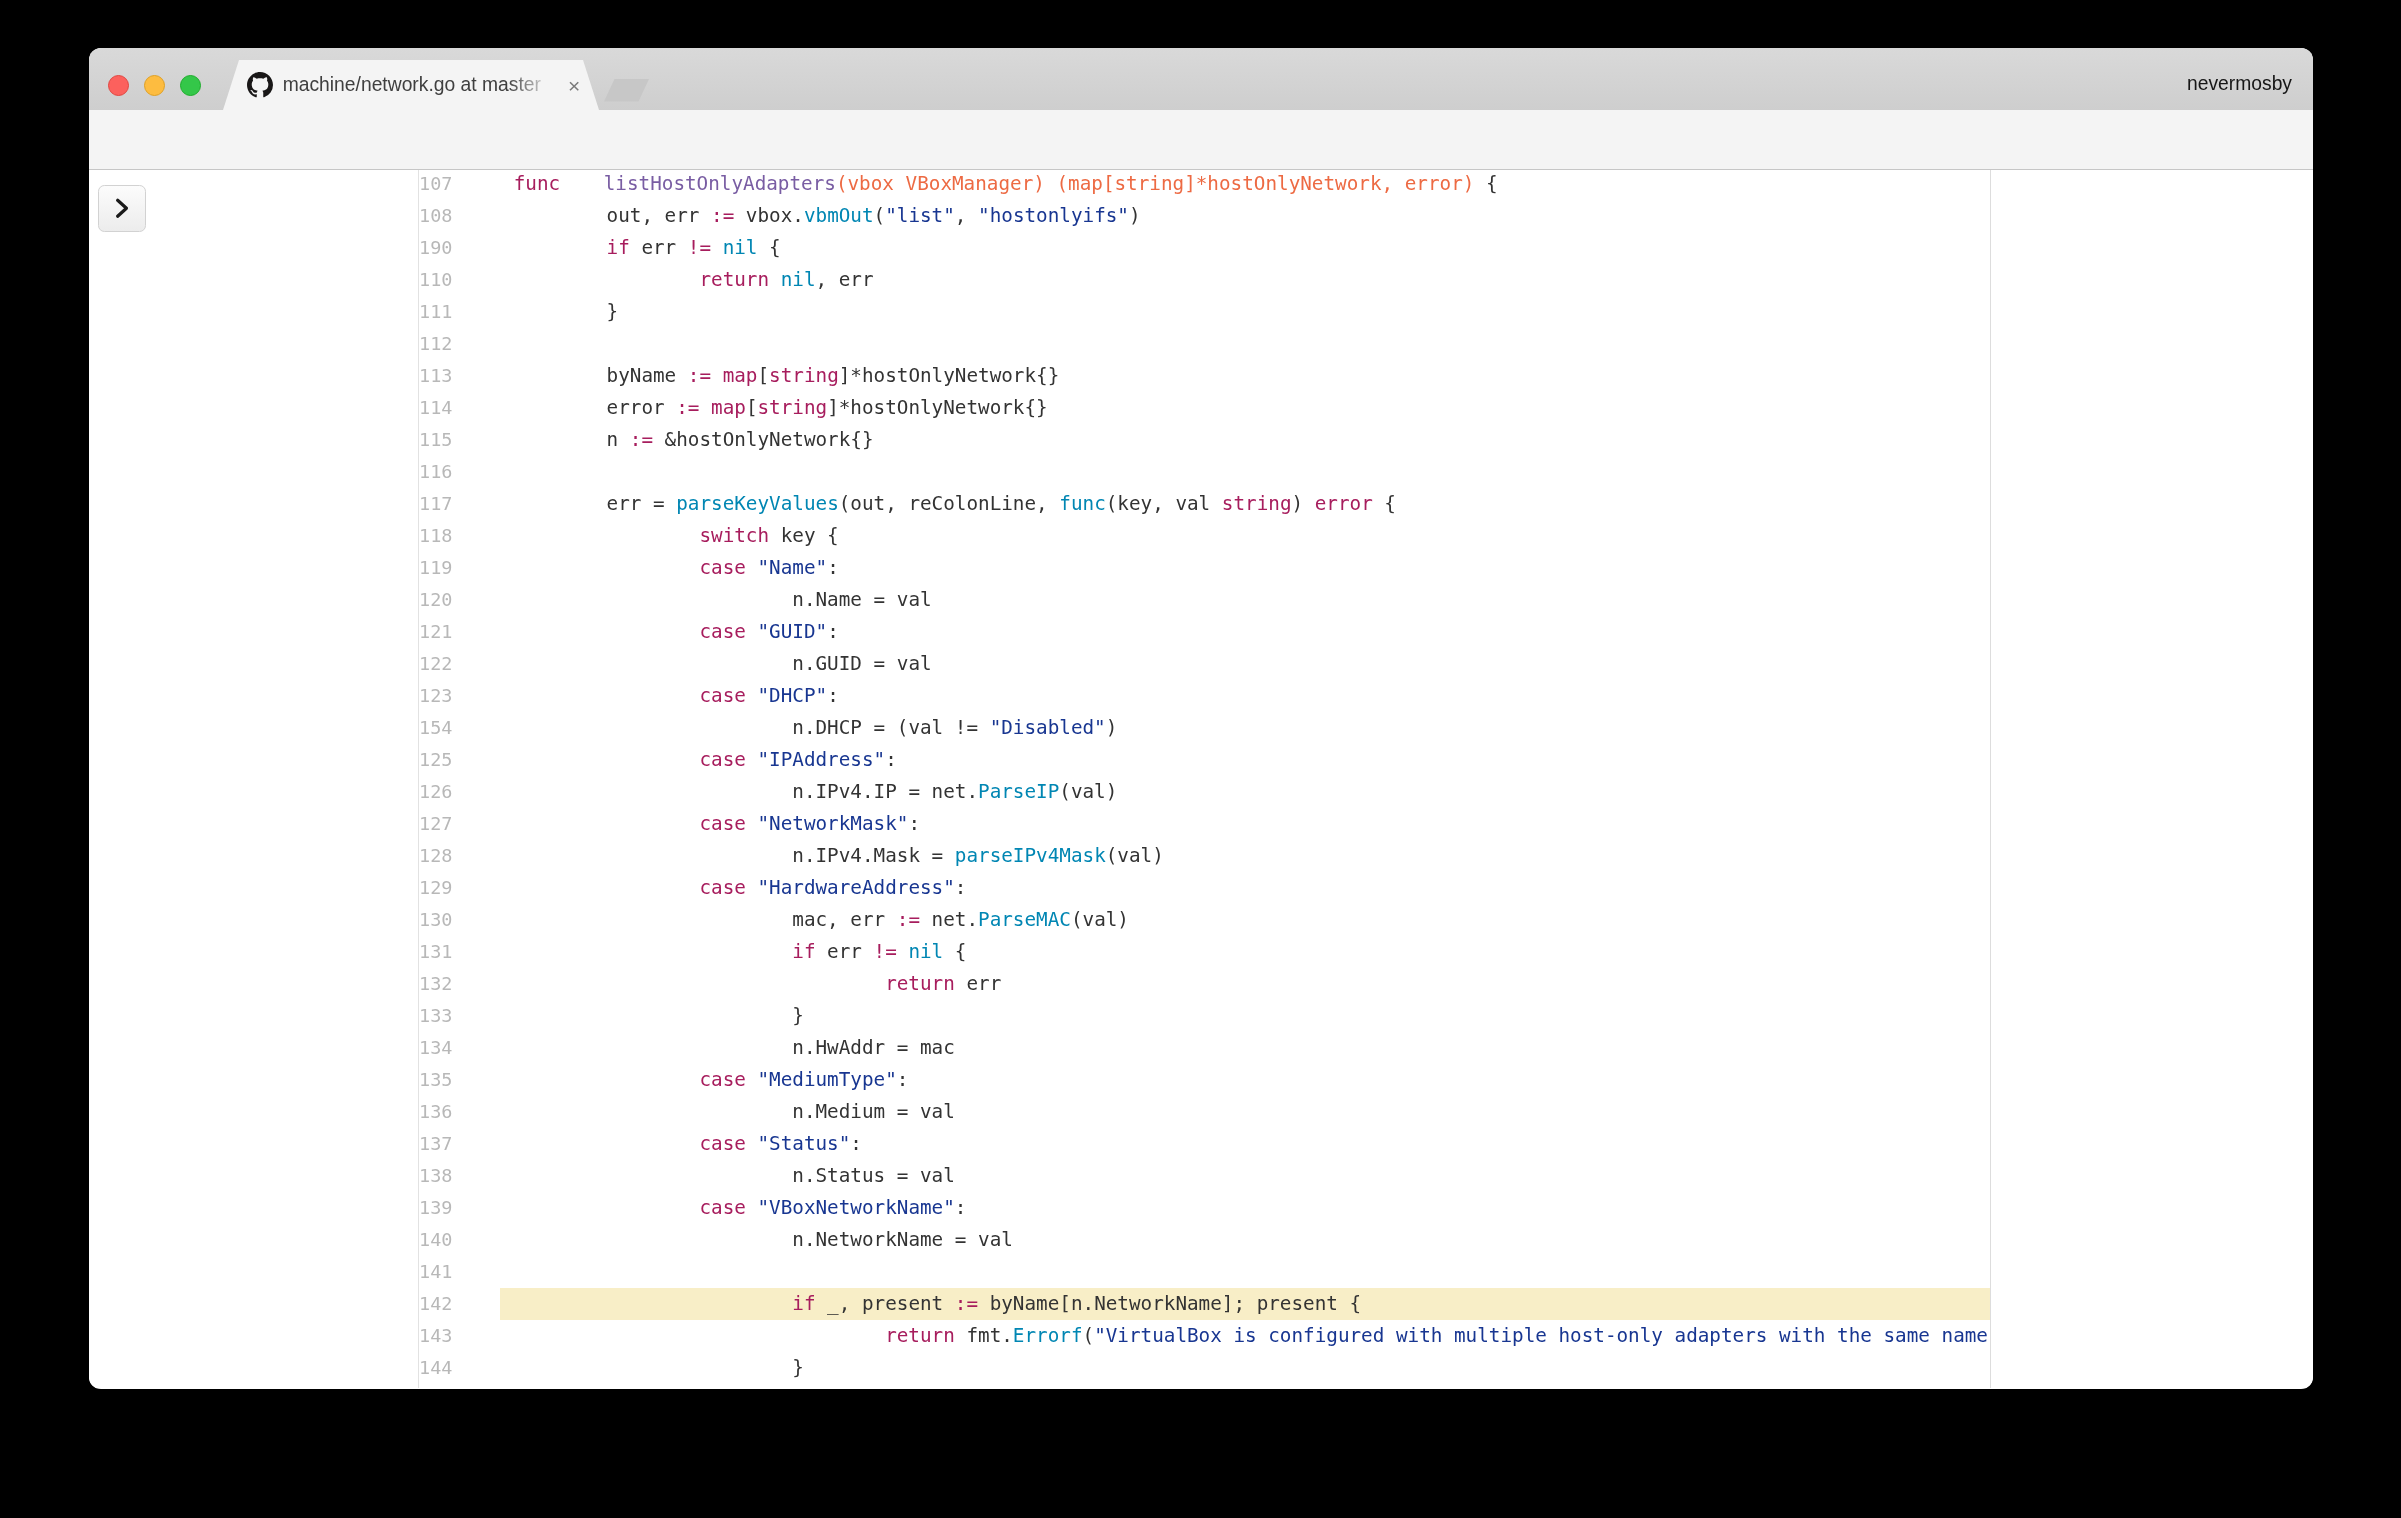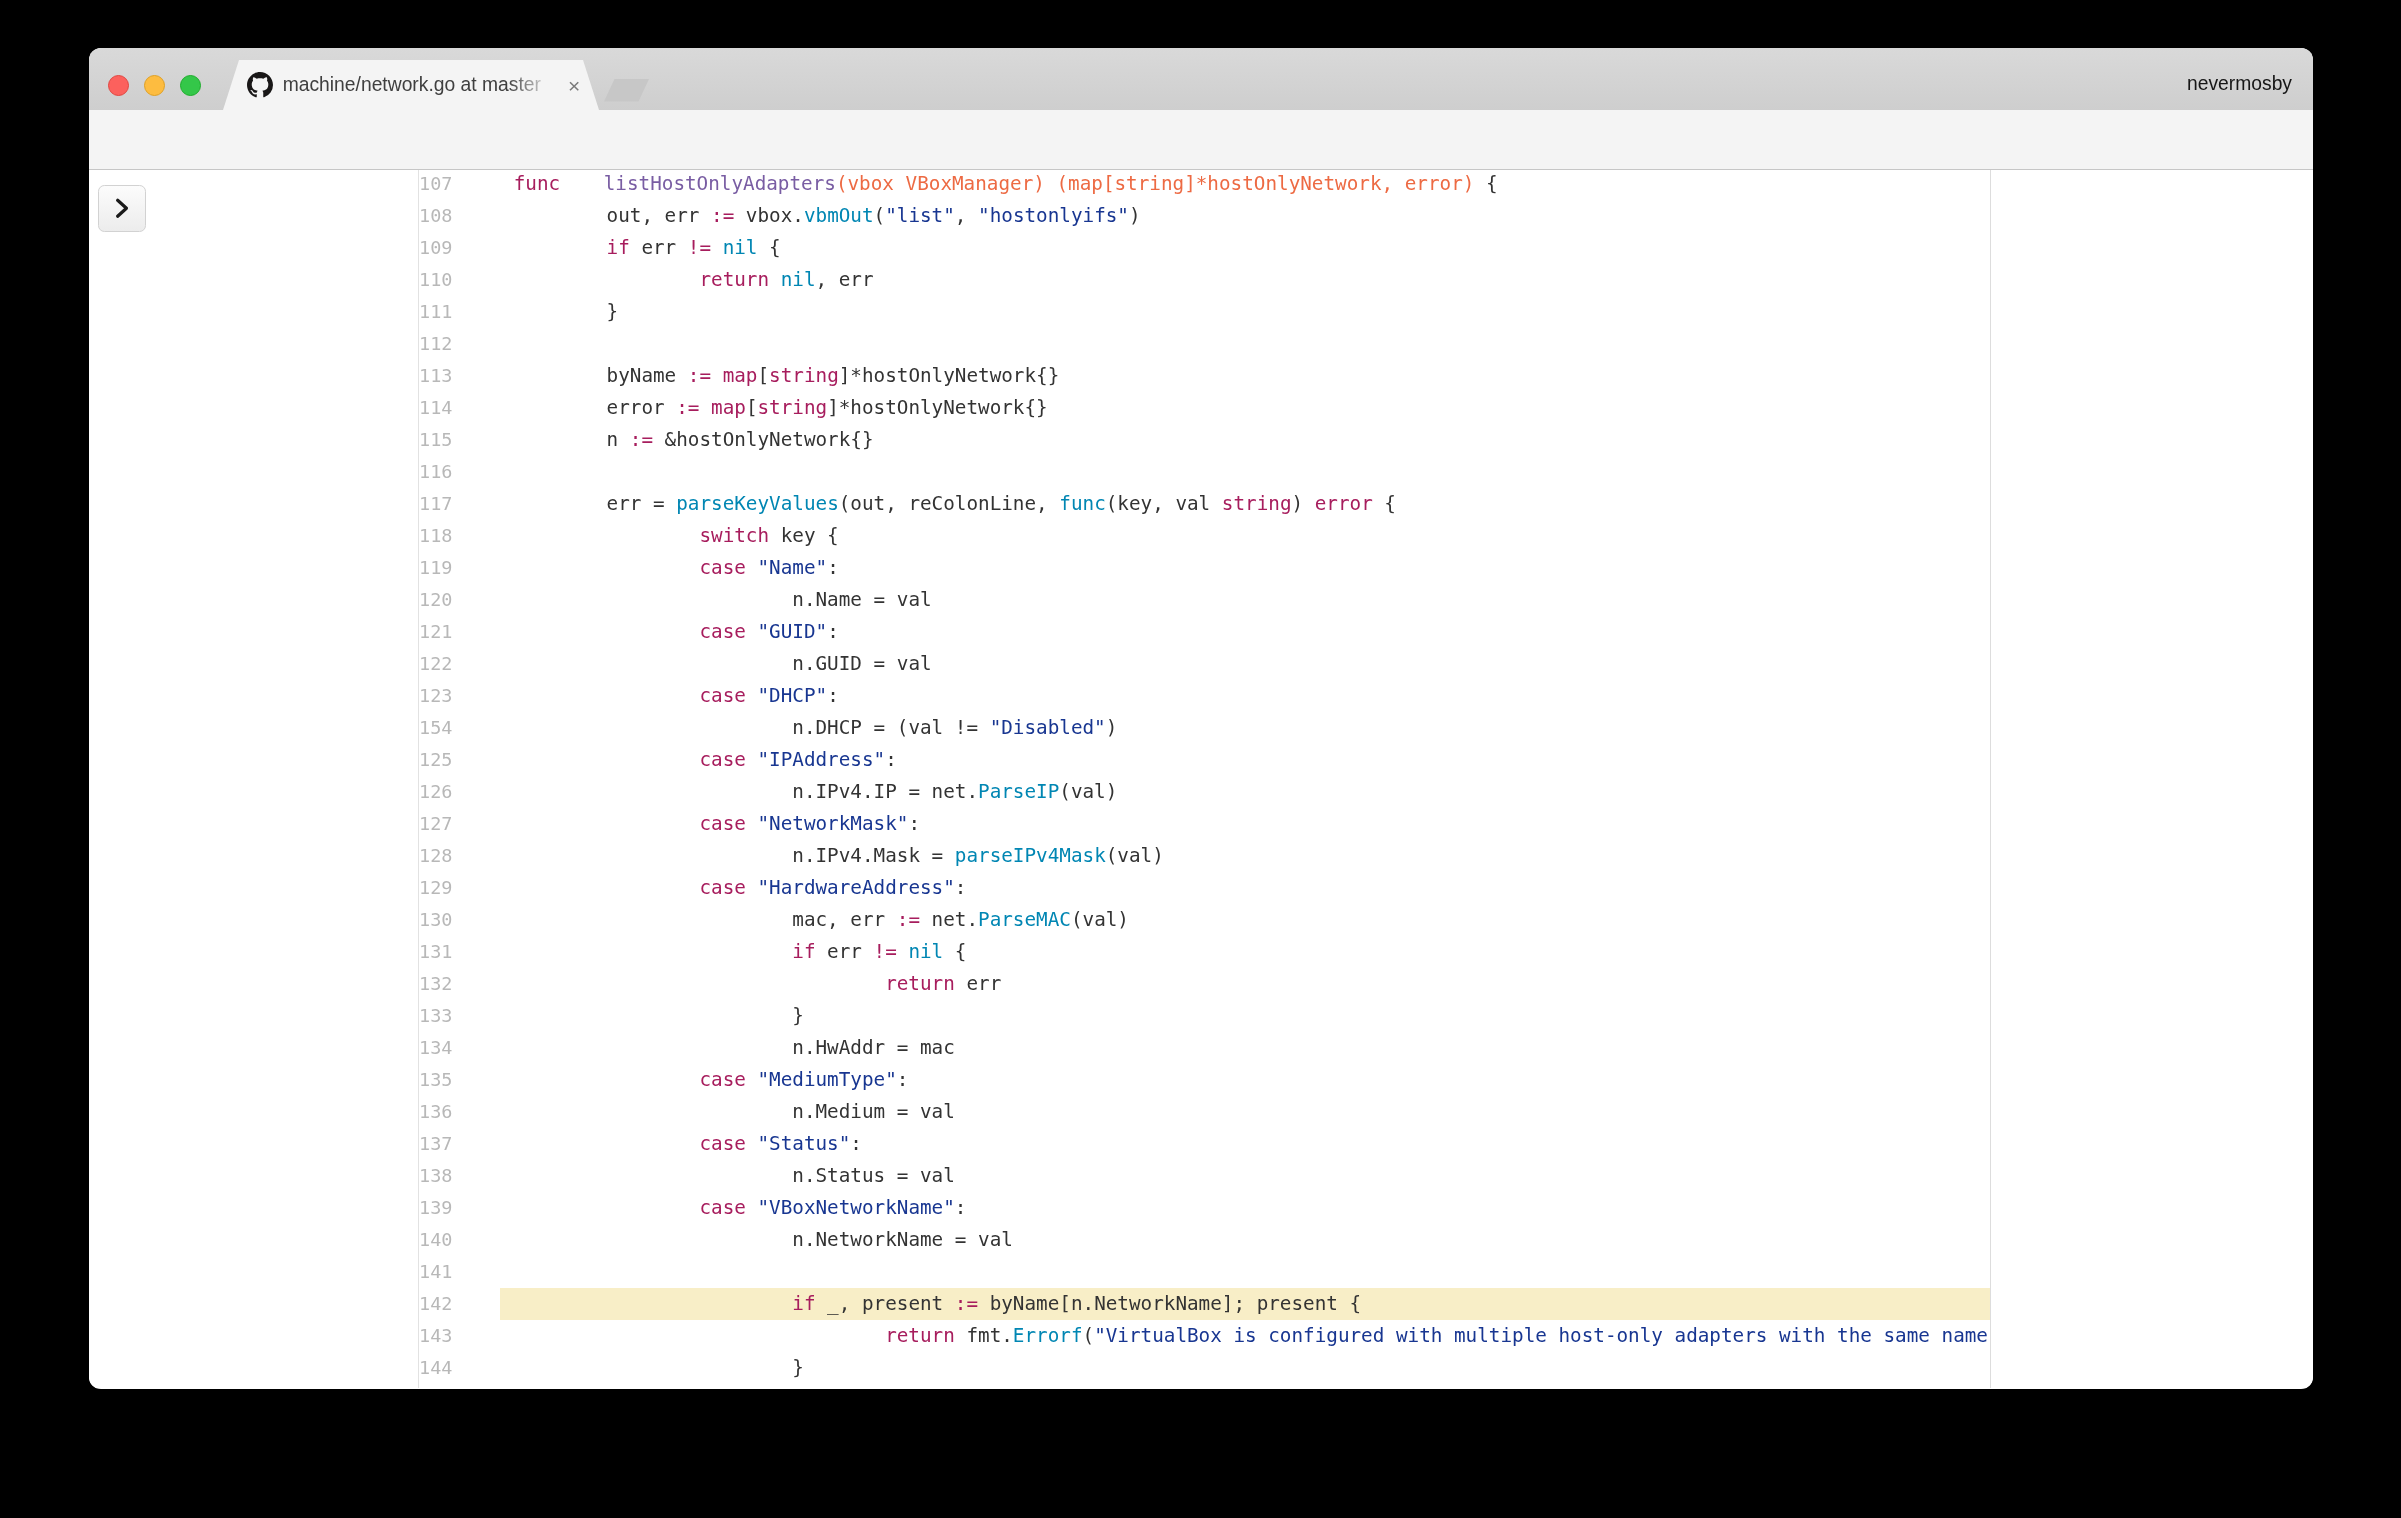--- a/index.html
+++ b/index.html
@@ -162,21 +162,21 @@
       <div class="rows">
           <div class="row">
             <span class="ln">107</span>
             <span class="cd"><span class="t-k">func</span><span class="t-p"> </span><span class="t-fn">listHostOnlyAdapters</span><span class="t-o">(vbox VBoxManager) (map[string]*hostOnlyNetwork, error)</span><span class="t-p"> {</span></span>
           </div>
           <div class="row">
             <span class="ln">108</span>
             <span class="cd">        <span class="t-p">out, err </span><span class="t-k">:=</span><span class="t-p"> vbox.</span><span class="t-b">vbmOut</span><span class="t-p">(</span><span class="t-s">"list"</span><span class="t-p">, </span><span class="t-s">"hostonlyifs"</span><span class="t-p">)</span></span>
           </div>
           <div class="row">
-            <span class="ln">109</span>
+            <span class="ln">190</span>
             <span class="cd">        <span class="t-k">if</span><span class="t-p"> err </span><span class="t-k">!=</span><span class="t-p"> </span><span class="t-b">nil</span><span class="t-p"> {</span></span>
           </div>
           <div class="row">
             <span class="ln">110</span>
             <span class="cd">                <span class="t-k">return</span><span class="t-p"> </span><span class="t-b">nil</span><span class="t-p">, err</span></span>
           </div>
           <div class="row">
             <span class="ln">111</span>
             <span class="cd">        <span class="t-p">}</span></span>
           </div>

